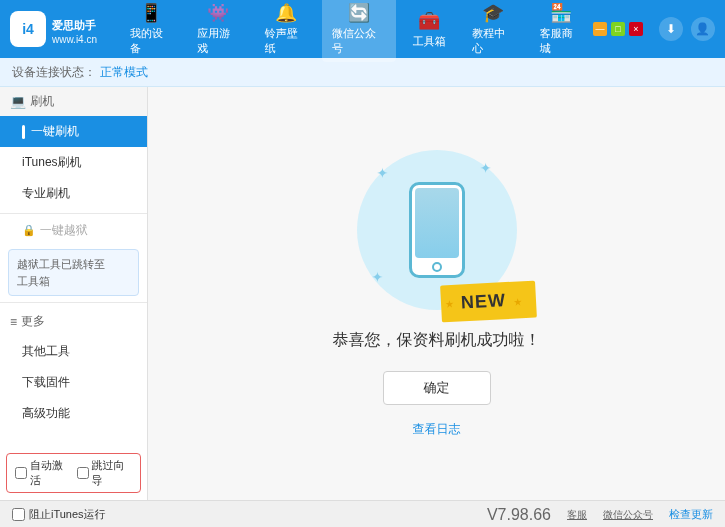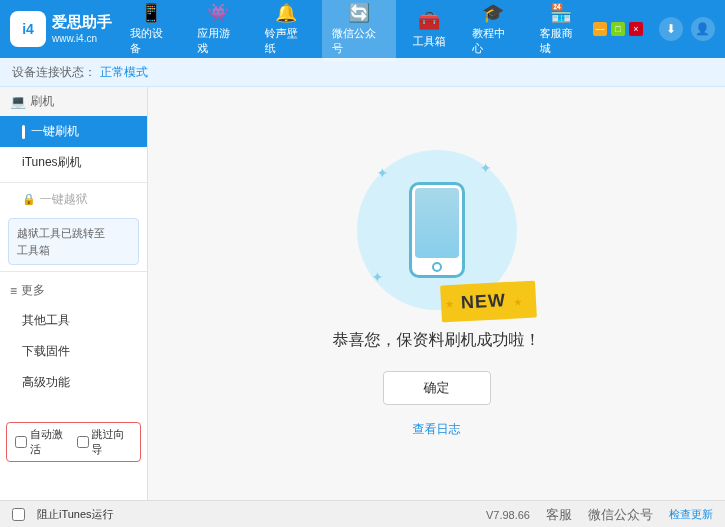--- a/index.html
+++ b/index.html
@@ -1,24 +1,24 @@
 <!DOCTYPE html>
 <html><head>
   <meta charset="utf-8">
   <style>
     * { margin: 0; padding: 0; box-sizing: border-box; }
     body { width: 725px; height: 527px; font-family: 'Microsoft YaHei', Arial, sans-serif; font-size: 12px; overflow: hidden; background: #f0f0f0; }
 
     
     .topbar { background: #1a8fe3; height: 58px; display: flex; align-items: center; padding: 0 10px; }
-    .logo-area { display: flex; align-items: flex-start; width: 110px; }
+    .logo-area { display: flex; align-items: flex-end; width: 110px; }
     .logo-icon { width: 36px; height: 36px; background: #fff; border-radius: 8px; display: flex; align-items: center; justify-content: center; margin-right: 6px; flex-shrink: 0; }
     .logo-icon span { color: #1a8fe3; font-weight: bold; font-size: 14px; }
     .logo-text { color: #fff; font-size: 11px; line-height: 1.4; }
-    .logo-text .brand { font-size: 15px; font-weight: bold; }
+    .logo-text .brand { font-size: 11px; font-weight: bold; }
     .logo-text .url { font-size: 10px; opacity: 0.9; }
     .nav-items { display: flex; align-items: center; flex: 1; justify-content: center; gap: 4px; }
     .nav-item { display: flex; flex-direction: column; align-items: center; padding: 6px 10px; cursor: pointer; color: #fff; min-width: 58px; border-radius: 4px; }
     .nav-item.active { background: rgba(255,255,255,0.25); }
     .nav-icon { font-size: 18px; margin-bottom: 2px; }
     .nav-label { font-size: 11px; }
     .topbar-right { display: flex; align-items: center; gap: 8px; color: #fff; }
     .topbar-btn { width: 24px; height: 24px; background: rgba(255,255,255,0.2); border-radius: 50%; display: flex; align-items: center; justify-content: center; cursor: pointer; font-size: 12px; }
 
     
@@ -49,21 +49,21 @@
     .sidebar-disabled .lock-icon { margin-right: 4px; font-size: 11px; color: #ccc; }
 
     .sidebar-notice { background: #f0f7ff; border: 1px solid #c8e0f8; margin: 6px 8px; padding: 6px 8px; border-radius: 4px; font-size: 11px; color: #666; line-height: 1.5; }
 
     .sidebar-more-header { display: flex; align-items: center; padding: 6px 10px; color: #666; font-size: 12px; }
     .sidebar-more-header .bars-icon { margin-right: 4px; }
     .checkbox-row { display: flex; align-items: center; gap: 6px; padding: 4px 8px; border: 1.5px solid #e86060; margin: 4px 6px; border-radius: 4px; }
     .checkbox-item { display: flex; align-items: center; gap: 3px; cursor: pointer; }
     .checkbox-item input[type="checkbox"] { width: 12px; height: 12px; cursor: pointer; }
     .checkbox-label { font-size: 11px; color: #333; }
-    .itunes-checkbox { display: flex; align-items: center; gap: 12px; cursor: pointer; }
+    .itunes-checkbox { display: flex; align-items: center; gap: 4px; cursor: pointer; }
     .itunes-label { font-size: 11px; color: #333; }
 
     
     .content { flex: 1; background: #f7f7f7; display: flex; flex-direction: column; align-items: center; justify-content: center; padding: 20px; position: relative; }
 
     
     .phone-illustration { position: relative; margin-bottom: 20px; }
     .phone-circle { width: 160px; height: 160px; background: #d4f0fa; border-radius: 50%; display: flex; align-items: center; justify-content: center; position: relative; }
     .phone-body { width: 56px; height: 96px; background: #fff; border-radius: 10px; border: 3px solid #5bb8d4; display: flex; flex-direction: column; align-items: center; justify-content: center; position: relative; z-index: 2; }
     .phone-screen { width: 44px; height: 70px; background: linear-gradient(180deg, #a8d8ea 0%, #87ceeb 100%); border-radius: 4px; }
@@ -83,22 +83,22 @@
     .success-text { font-size: 16px; color: #333; margin-bottom: 20px; }
 
     
     .btn-confirm { background: #fff; border: 1px solid #d0d0d0; border-radius: 4px; padding: 7px 40px; font-size: 13px; color: #333; cursor: pointer; display: block; margin-bottom: 16px; }
     .btn-link { color: #1a8fe3; font-size: 12px; cursor: pointer; text-decoration: none; background: none; border: none; }
 
     
     .footer { height: 28px; background: #f0f0f0; border-top: 1px solid #ddd; display: flex; align-items: center; padding: 0 12px; justify-content: space-between; }
     .footer-left { display: flex; align-items: center; gap: 8px; }
     .footer-right { display: flex; align-items: center; gap: 16px; font-size: 11px; color: #666; }
-    .footer-version { font-size: 11px; color: #666; }
-    .footer-link { font-size: 13px; color: #666; cursor: pointer; }
+    .footer-version { font-size: 16px; color: #666; }
+    .footer-link { font-size: 10px; color: #666; cursor: pointer; text-decoration: underline; }
     .footer-refresh { font-size: 11px; color: #1a8fe3; cursor: pointer; }
   </style>
 </head>
 <body>
 
 <div class="topbar">
   <div class="logo-area">
     <div class="logo-icon">
       <span>i4</span>
     </div>
@@ -161,20 +161,23 @@
     <div class="sidebar-section-header">
       <span class="sec-icon">💻</span>
       <span>刷机</span>
     </div>
 
     <div class="sidebar-item active">
       <span>一键刷机</span>
     </div>
     <div class="sidebar-item">
       <span>iTunes刷机</span>
+    </div>
+    <div class="sidebar-item">
+      <span>专业刷机</span>
     </div>
 
     <div class="sidebar-divider"></div>
 
     <div class="sidebar-disabled">
       <span class="lock-icon">🔒</span>
       <span>一键越狱</span>
     </div>
 
     <div class="sidebar-notice">

